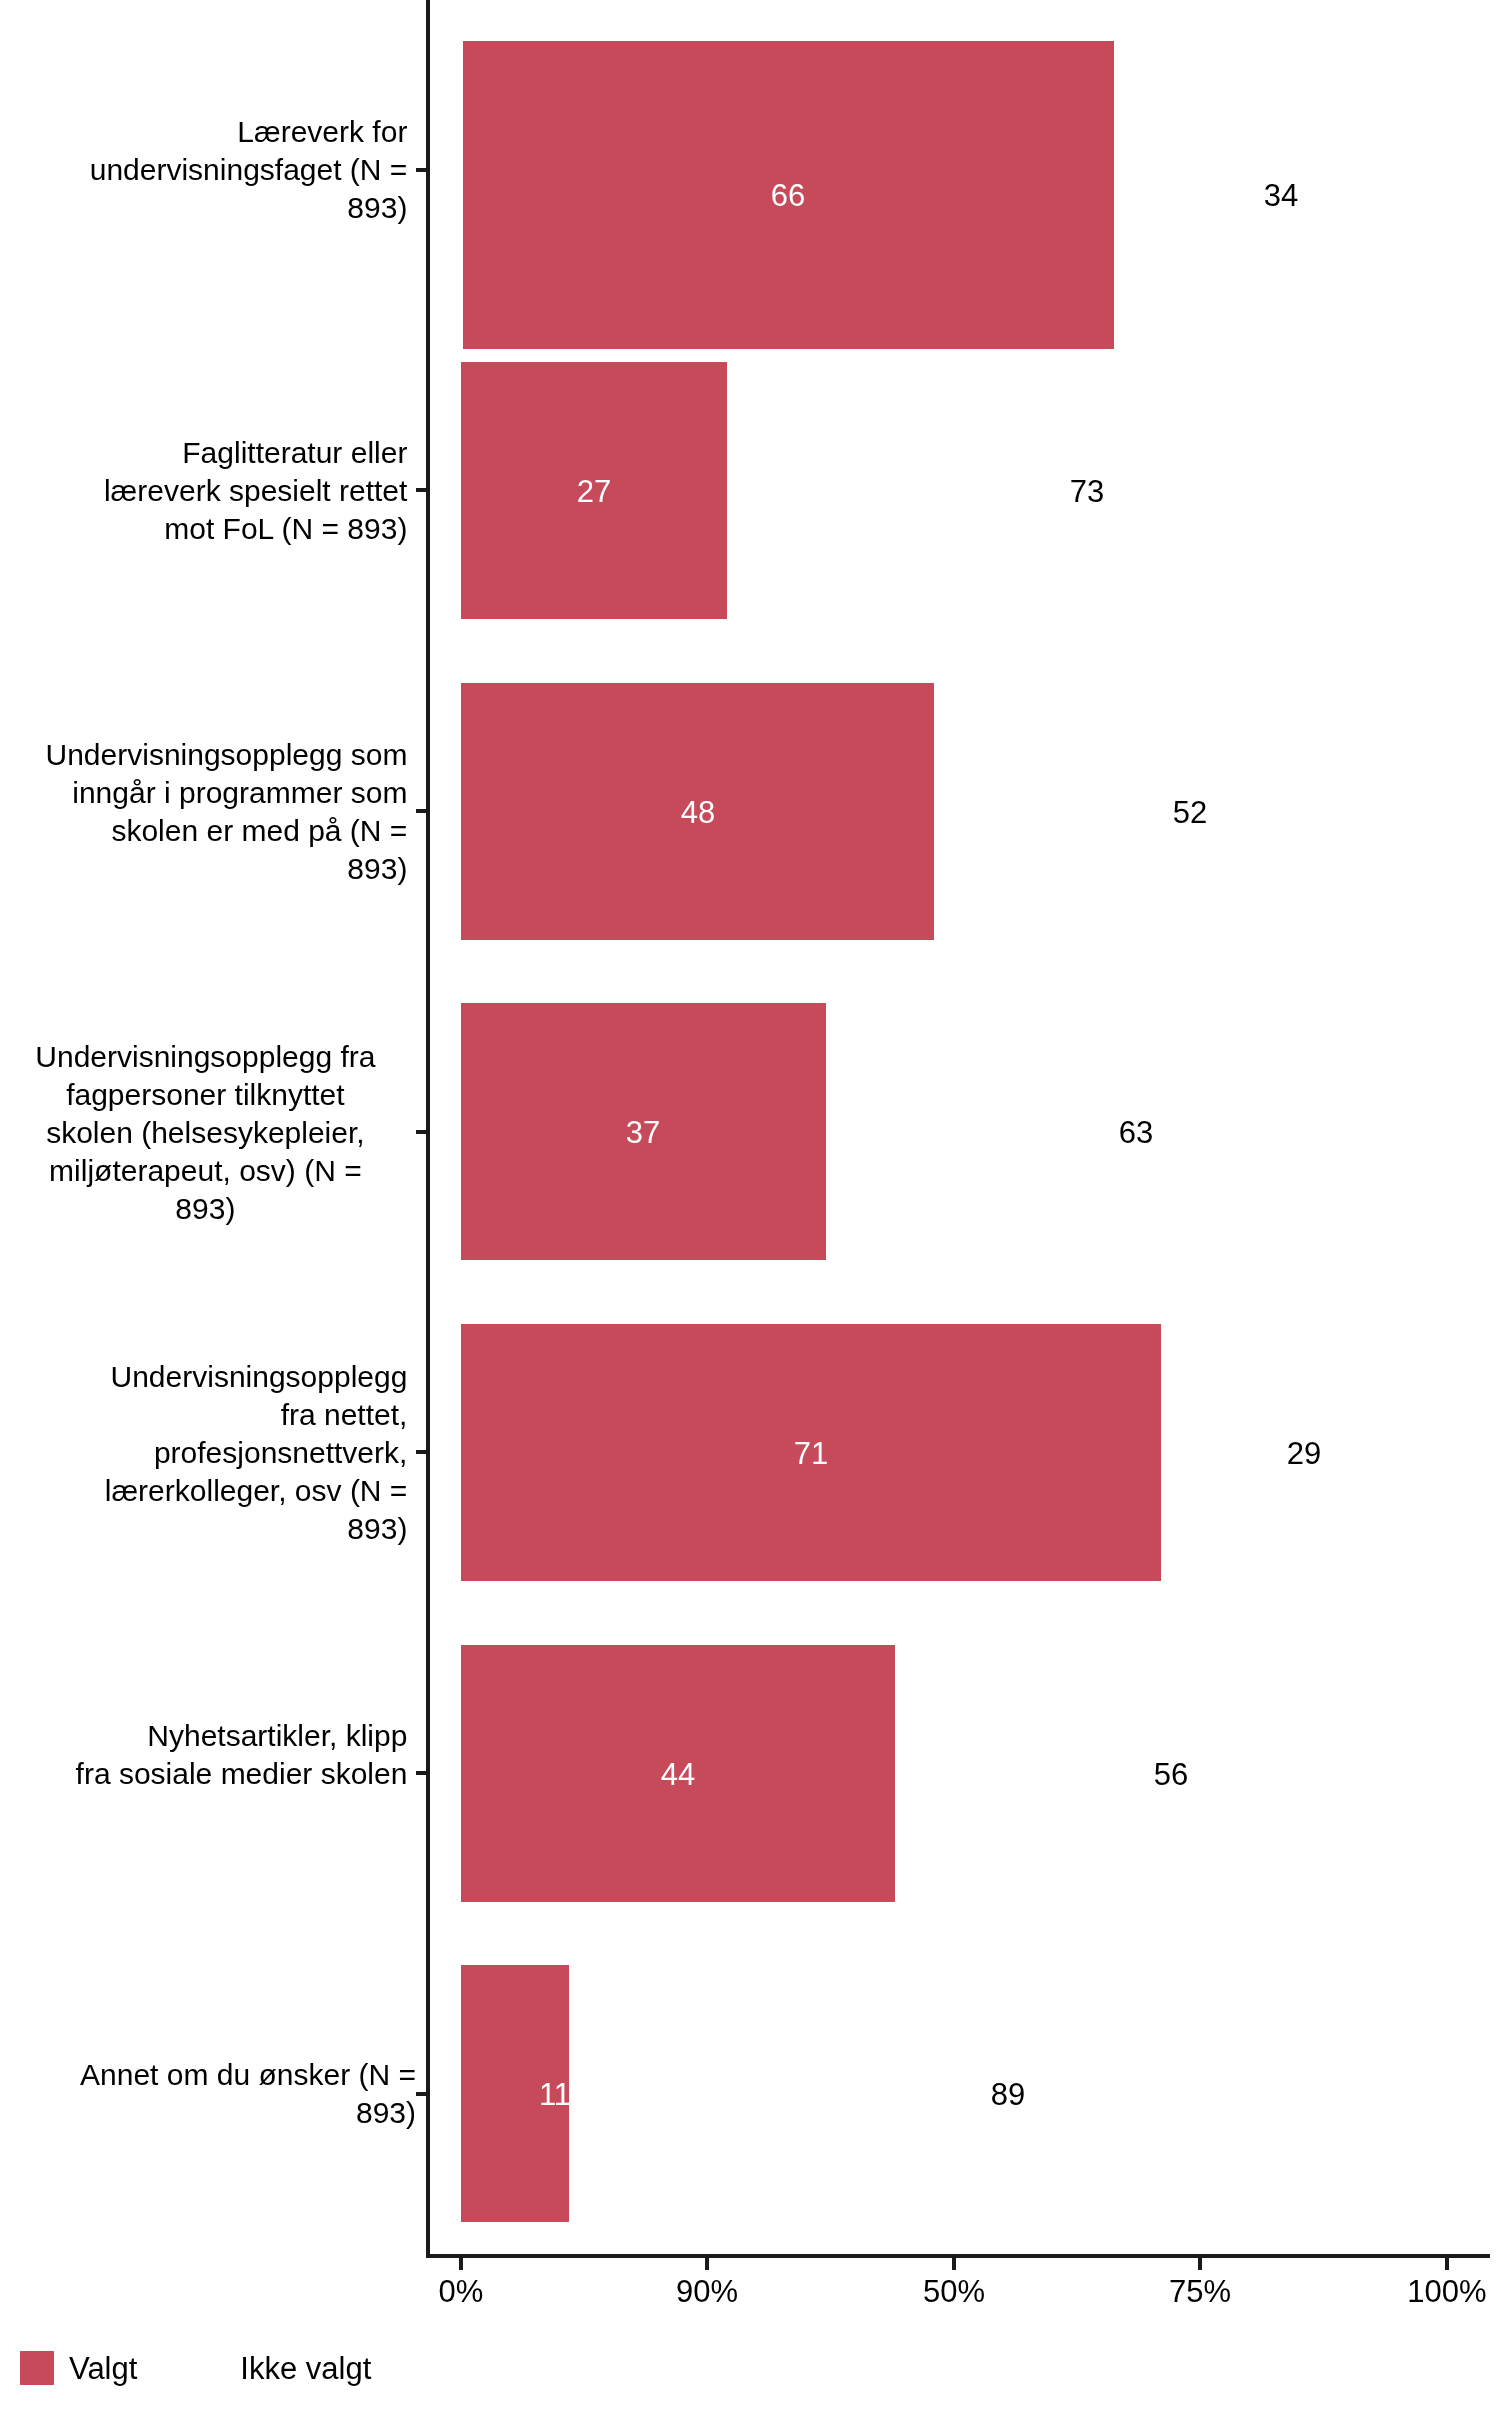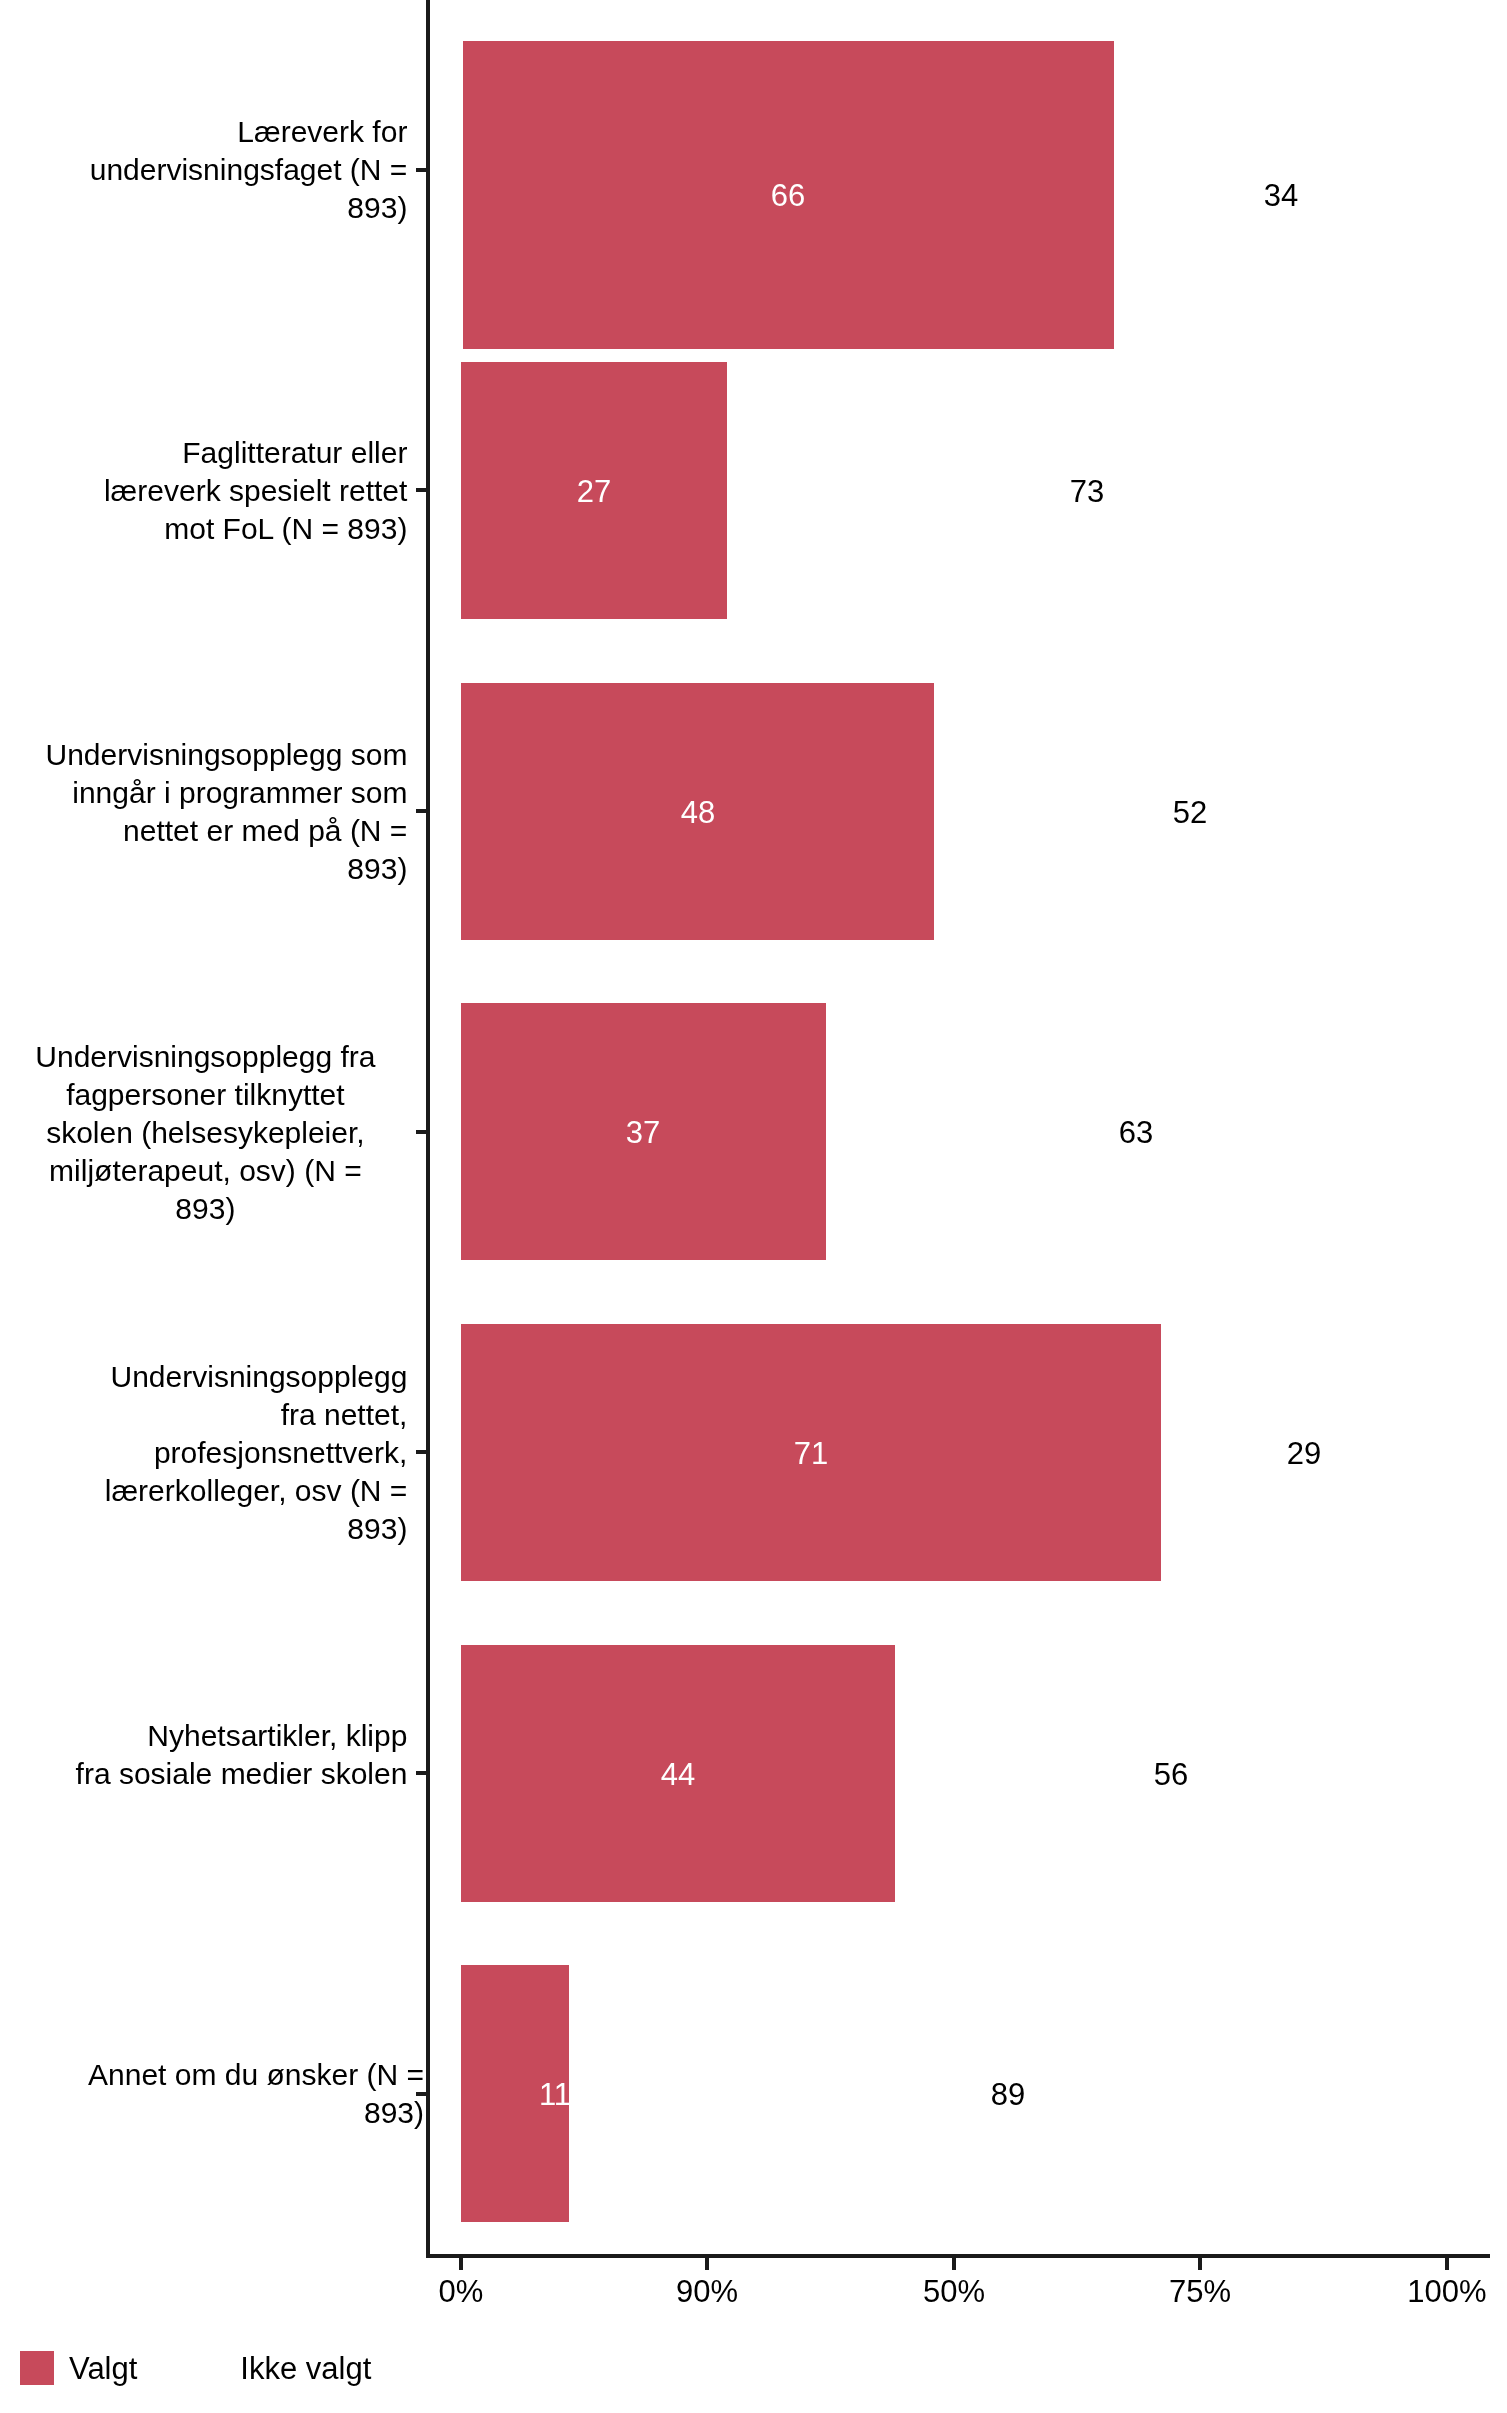--- a/index.html
+++ b/index.html
@@ -163,21 +163,21 @@
       <div class="y-tick-mark" style="top: 488px;"></div>
       <div class="y-tick-label" style="left: 3.4px; width: 404px; top: 434px;">
         <div>Faglitteratur eller</div>
         <div>læreverk spesielt rettet</div>
         <div>mot FoL (N = 893)</div>
       </div>
       <div class="y-tick-mark" style="top: 809px;"></div>
       <div class="y-tick-label" style="left: 3.4px; width: 404px; top: 736px;">
         <div>Undervisningsopplegg som</div>
         <div>inngår i programmer som</div>
-        <div>nettet er med på (N =</div>
+        <div>skolen er med på (N =</div>
         <div>893)</div>
       </div>
       <div class="y-tick-mark" style="top: 1130px;"></div>
       <div class="y-tick-label" style="left: 3.4px; width: 404px; top: 1038px; text-align: center;">
         <div>Undervisningsopplegg fra</div>
         <div>fagpersoner tilknyttet</div>
         <div>skolen (helsesykepleier,</div>
         <div>miljøterapeut, osv) (N =</div>
         <div>893)</div>
       </div>
@@ -188,21 +188,21 @@
         <div>profesjonsnettverk,</div>
         <div>lærerkolleger, osv (N =</div>
         <div>893)</div>
       </div>
       <div class="y-tick-mark" style="top: 1771px;"></div>
       <div class="y-tick-label" style="left: 3.4px; width: 404px; top: 1717px;">
         <div>Nyhetsartikler, klipp</div>
         <div>fra sosiale medier skolen</div>
       </div>
       <div class="y-tick-mark" style="top: 2092px;"></div>
-      <div class="y-tick-label" style="left: 20px; width: 404px; top: 2056px;">
+      <div class="y-tick-label" style="left: 12px; width: 404px; top: 2056px;">
         <div>Annet om du ønsker (N =</div>
         <div>893)</div>
       </div>
     </div>
 
   <div id="bars">
       <div class="bar-row" style="left: 463px; top: 41px; height: 308px; padding-left: 16px;">
         <div class="bar-valgt" style="width: 651px;"></div>
         <div class="bar-label-valgt" style="left: 325px;">66</div>
         <div class="bar-label-ikke" style="left: 818px;">34</div>

